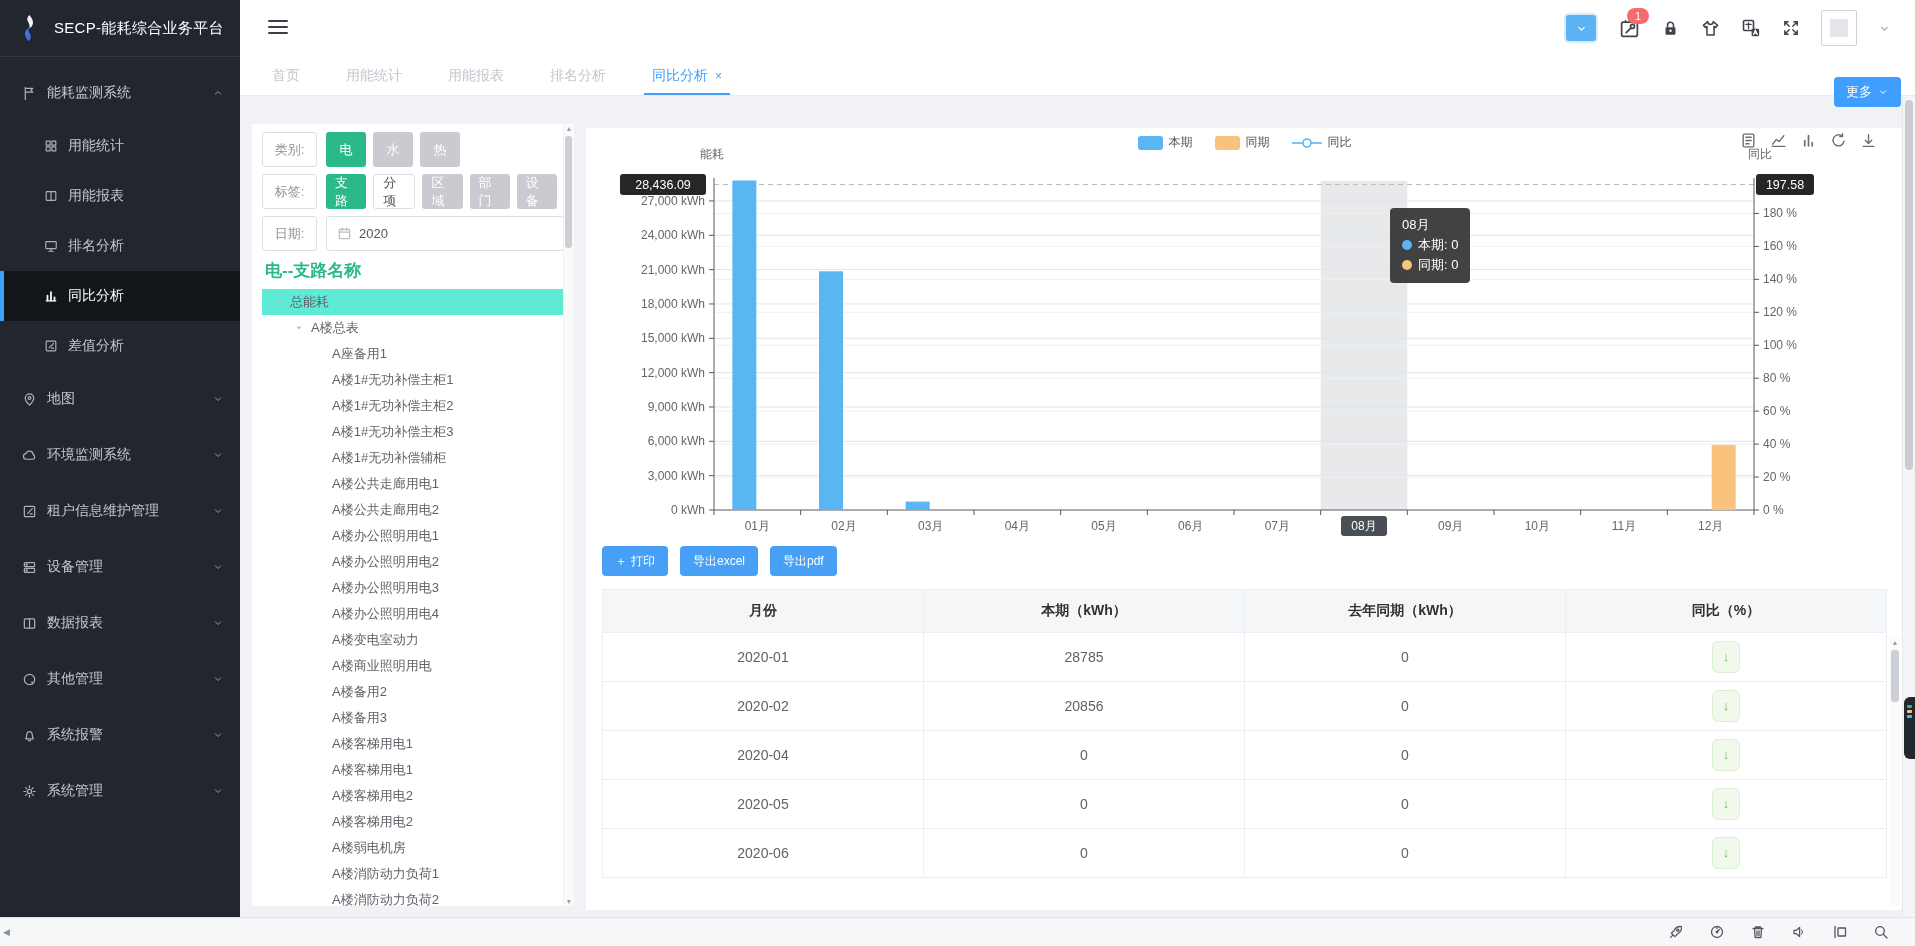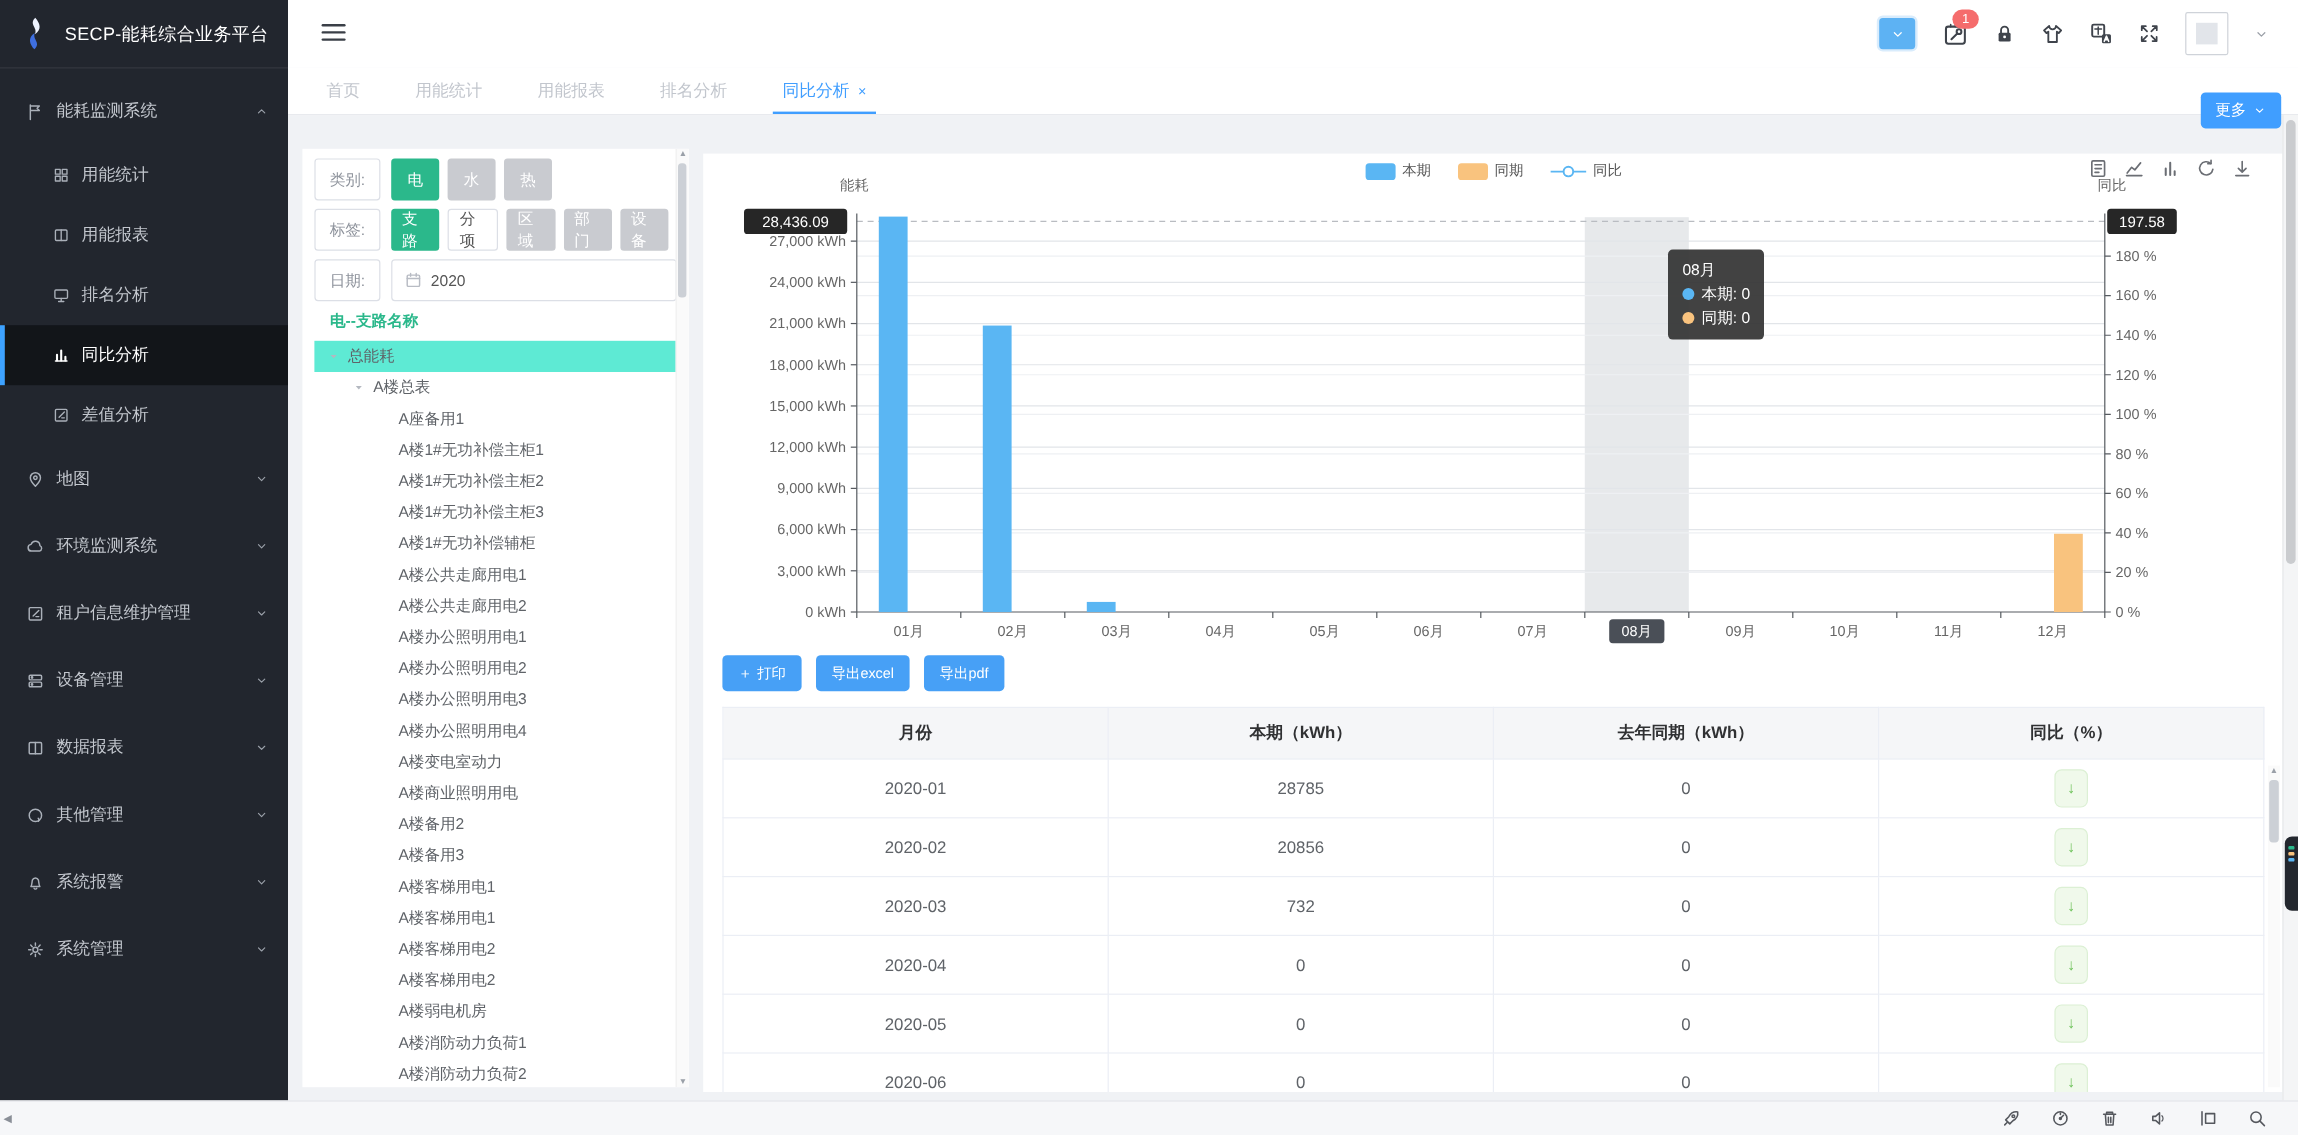--- a/index.html
+++ b/index.html
@@ -44,21 +44,21 @@
   .filter-panel{position:absolute;left:12px;top:28px;width:322px;height:782px;background:#fff;overflow:hidden;}
   .fp-in{padding:8px 10px 0 10px;}
   .frow{display:flex;margin-bottom:7px;height:35px;align-items:stretch;}
   .flabel{width:53px;border:1px solid #dcdfe6;color:#8d929b;font-size:13px;display:flex;align-items:center;justify-content:center;border-radius:3px;margin-right:9px;flex:0 0 auto;}
   .fbtn{min-width:40px;padding:0 9px;margin-right:7px;border-radius:3px;font-size:13px;display:flex;align-items:center;justify-content:center;cursor:pointer;box-sizing:border-box;}
   .fbtn.on{background:#2bb88b;color:#fff;}
   .fbtn.off{background:#c9cbd0;color:#fff;}
   .fbtn.plain{background:#fff;color:#555;border:1px solid #dcdfe6;}
   .date-input{width:240px;border:1px solid #dcdfe6;border-radius:3px;display:flex;align-items:center;padding:0 10px;color:#555;font-size:13px;gap:7px;cursor:pointer;}
   .date-input .cal{color:#b8bcc4;}
-  .tree-heading{color:#2bb88b;font-size:13px;font-weight:bold;margin:8px 0 7px 13px;}
+  .tree-heading{color:#2bb88b;font-size:17px;font-weight:bold;margin:8px 0 7px 3px;}
   .trow{height:26px;display:flex;align-items:center;font-size:13px;color:#5f6368;cursor:pointer;white-space:nowrap;}
   .trow.selected{background:#5eead4;}
   .trow .caret{color:#b4b8c0;margin-right:7px;flex:0 0 auto;}
   .vscroll{position:absolute;right:0;top:0;width:10px;height:100%;background:#fafafa;border-left:1px solid #f0f0f0;}
   .vscroll .arr{position:absolute;left:0;width:10px;text-align:center;font-size:7px;color:#9aa0a8;}
   .vthumb{position:absolute;left:1px;width:7px;background:#ccd0d6;border-radius:3px;}
 
   
   .chart-panel{position:absolute;left:346px;top:32px;width:1317px;height:782px;background:#fff;overflow:hidden;}
   .chart-box{position:relative;width:1317px;height:412px;}
@@ -671,26 +671,20 @@
                 <td>0</td>
                 <td><span class="down-badge">↓</span></td>
               </tr>
               <tr>
                 <td>2020-02</td>
                 <td>20856</td>
                 <td>0</td>
                 <td><span class="down-badge">↓</span></td>
               </tr>
               <tr>
-                <td>2020-03</td>
-                <td>732</td>
-                <td>0</td>
-                <td><span class="down-badge">↓</span></td>
-              </tr>
-              <tr>
                 <td>2020-04</td>
                 <td>0</td>
                 <td>0</td>
                 <td><span class="down-badge">↓</span></td>
               </tr>
               <tr>
                 <td>2020-05</td>
                 <td>0</td>
                 <td>0</td>
                 <td><span class="down-badge">↓</span></td>

